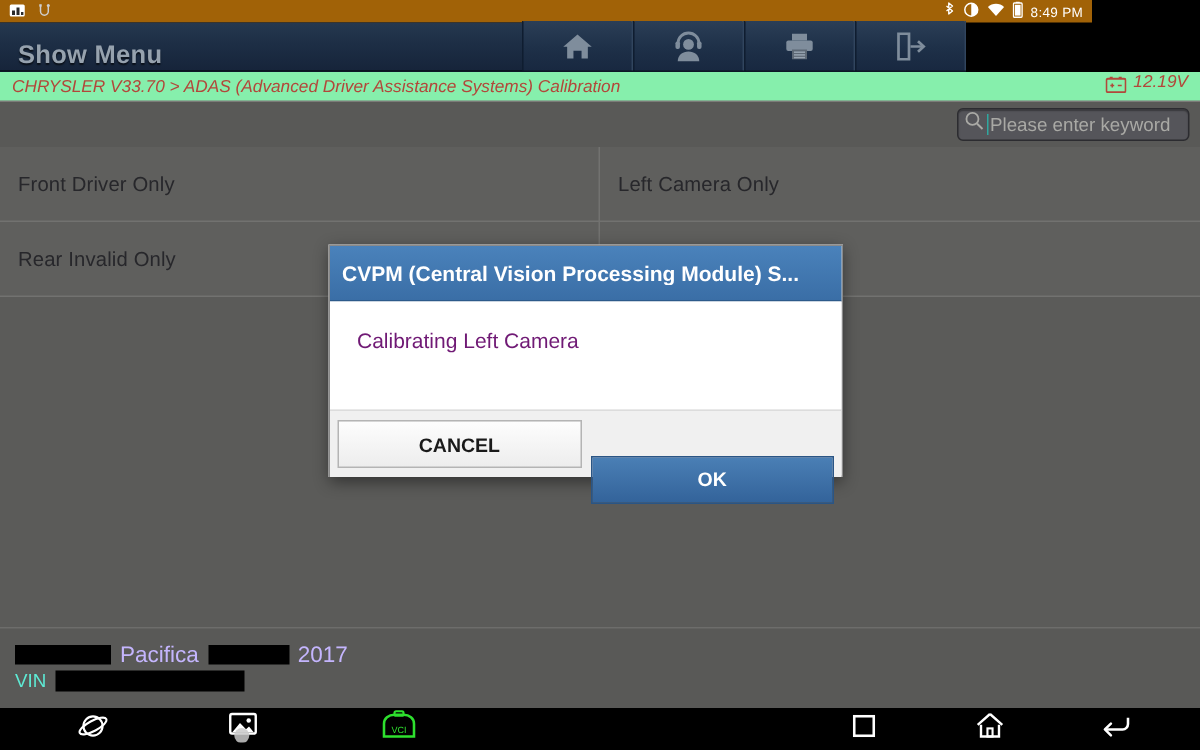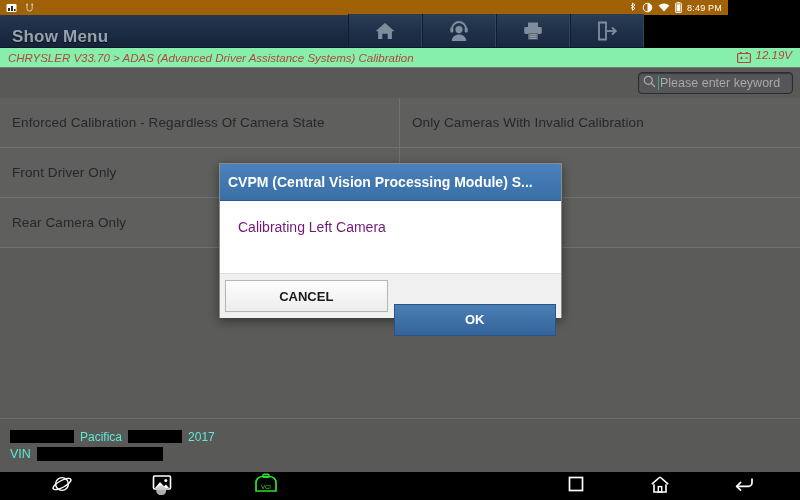--- a/index.html
+++ b/index.html
@@ -123,21 +123,21 @@
     position: absolute; top: 418px; left: 0;
     width: 800px; height: 54px;
     background: #595957;
     border-top: 1px solid #6d6d6b;
     padding: 9px 0 0 10px;
   }
   .veh-line {
     display: flex; align-items: center; gap: 6px;
     height: 17px;
   }
-  .veh-txt { color: #5eead4; font-size: 12px; }
+  .veh-txt { color: #c4b5fd; font-size: 15px; }
   .veh-lbl { color: #5eead4; font-size: 12.5px; }
   .redact { background: #000; display: inline-block; height: 13px; }
   .r1 { width: 64px; }
   .r2 { width: 54px; }
   .r3 { width: 126px; height: 14px; }
 
   
   .navbar {
     position: absolute; top: 472px; left: 0;
     width: 800px; height: 28px;
@@ -321,41 +321,33 @@
           </svg>
       </span>
       <span class="search-caret"></span>
       <span class="search-ph">Please enter keyword</span>
     </div>
   </div>
 
   <div class="menu-rest"></div>
   <div class="menu">
 
-    <div class="menu-row">
-      <div class="menu-cell">
-        <span class="menu-label">Enforced Calibration - Regardless Of Camera State</span>
-      </div>
-      <div class="menu-cell blank-right">
-        <span class="menu-label">Only Cameras With Invalid Calibration</span>
-      </div>
-    </div>
 
     <div class="menu-row">
       <div class="menu-cell">
         <span class="menu-label">Front Driver Only</span>
       </div>
       <div class="menu-cell blank-right">
         <span class="menu-label">Left Camera Only</span>
       </div>
     </div>
 
     <div class="menu-row">
       <div class="menu-cell">
-        <span class="menu-label">Rear Camera Only</span>
+        <span class="menu-label">Rear Invalid Only</span>
       </div>
       <div class="menu-cell blank-right">
         <span class="menu-label"></span>
       </div>
     </div>
 
   </div>
 
   <div class="dialog">
     <div class="dlg-title">

